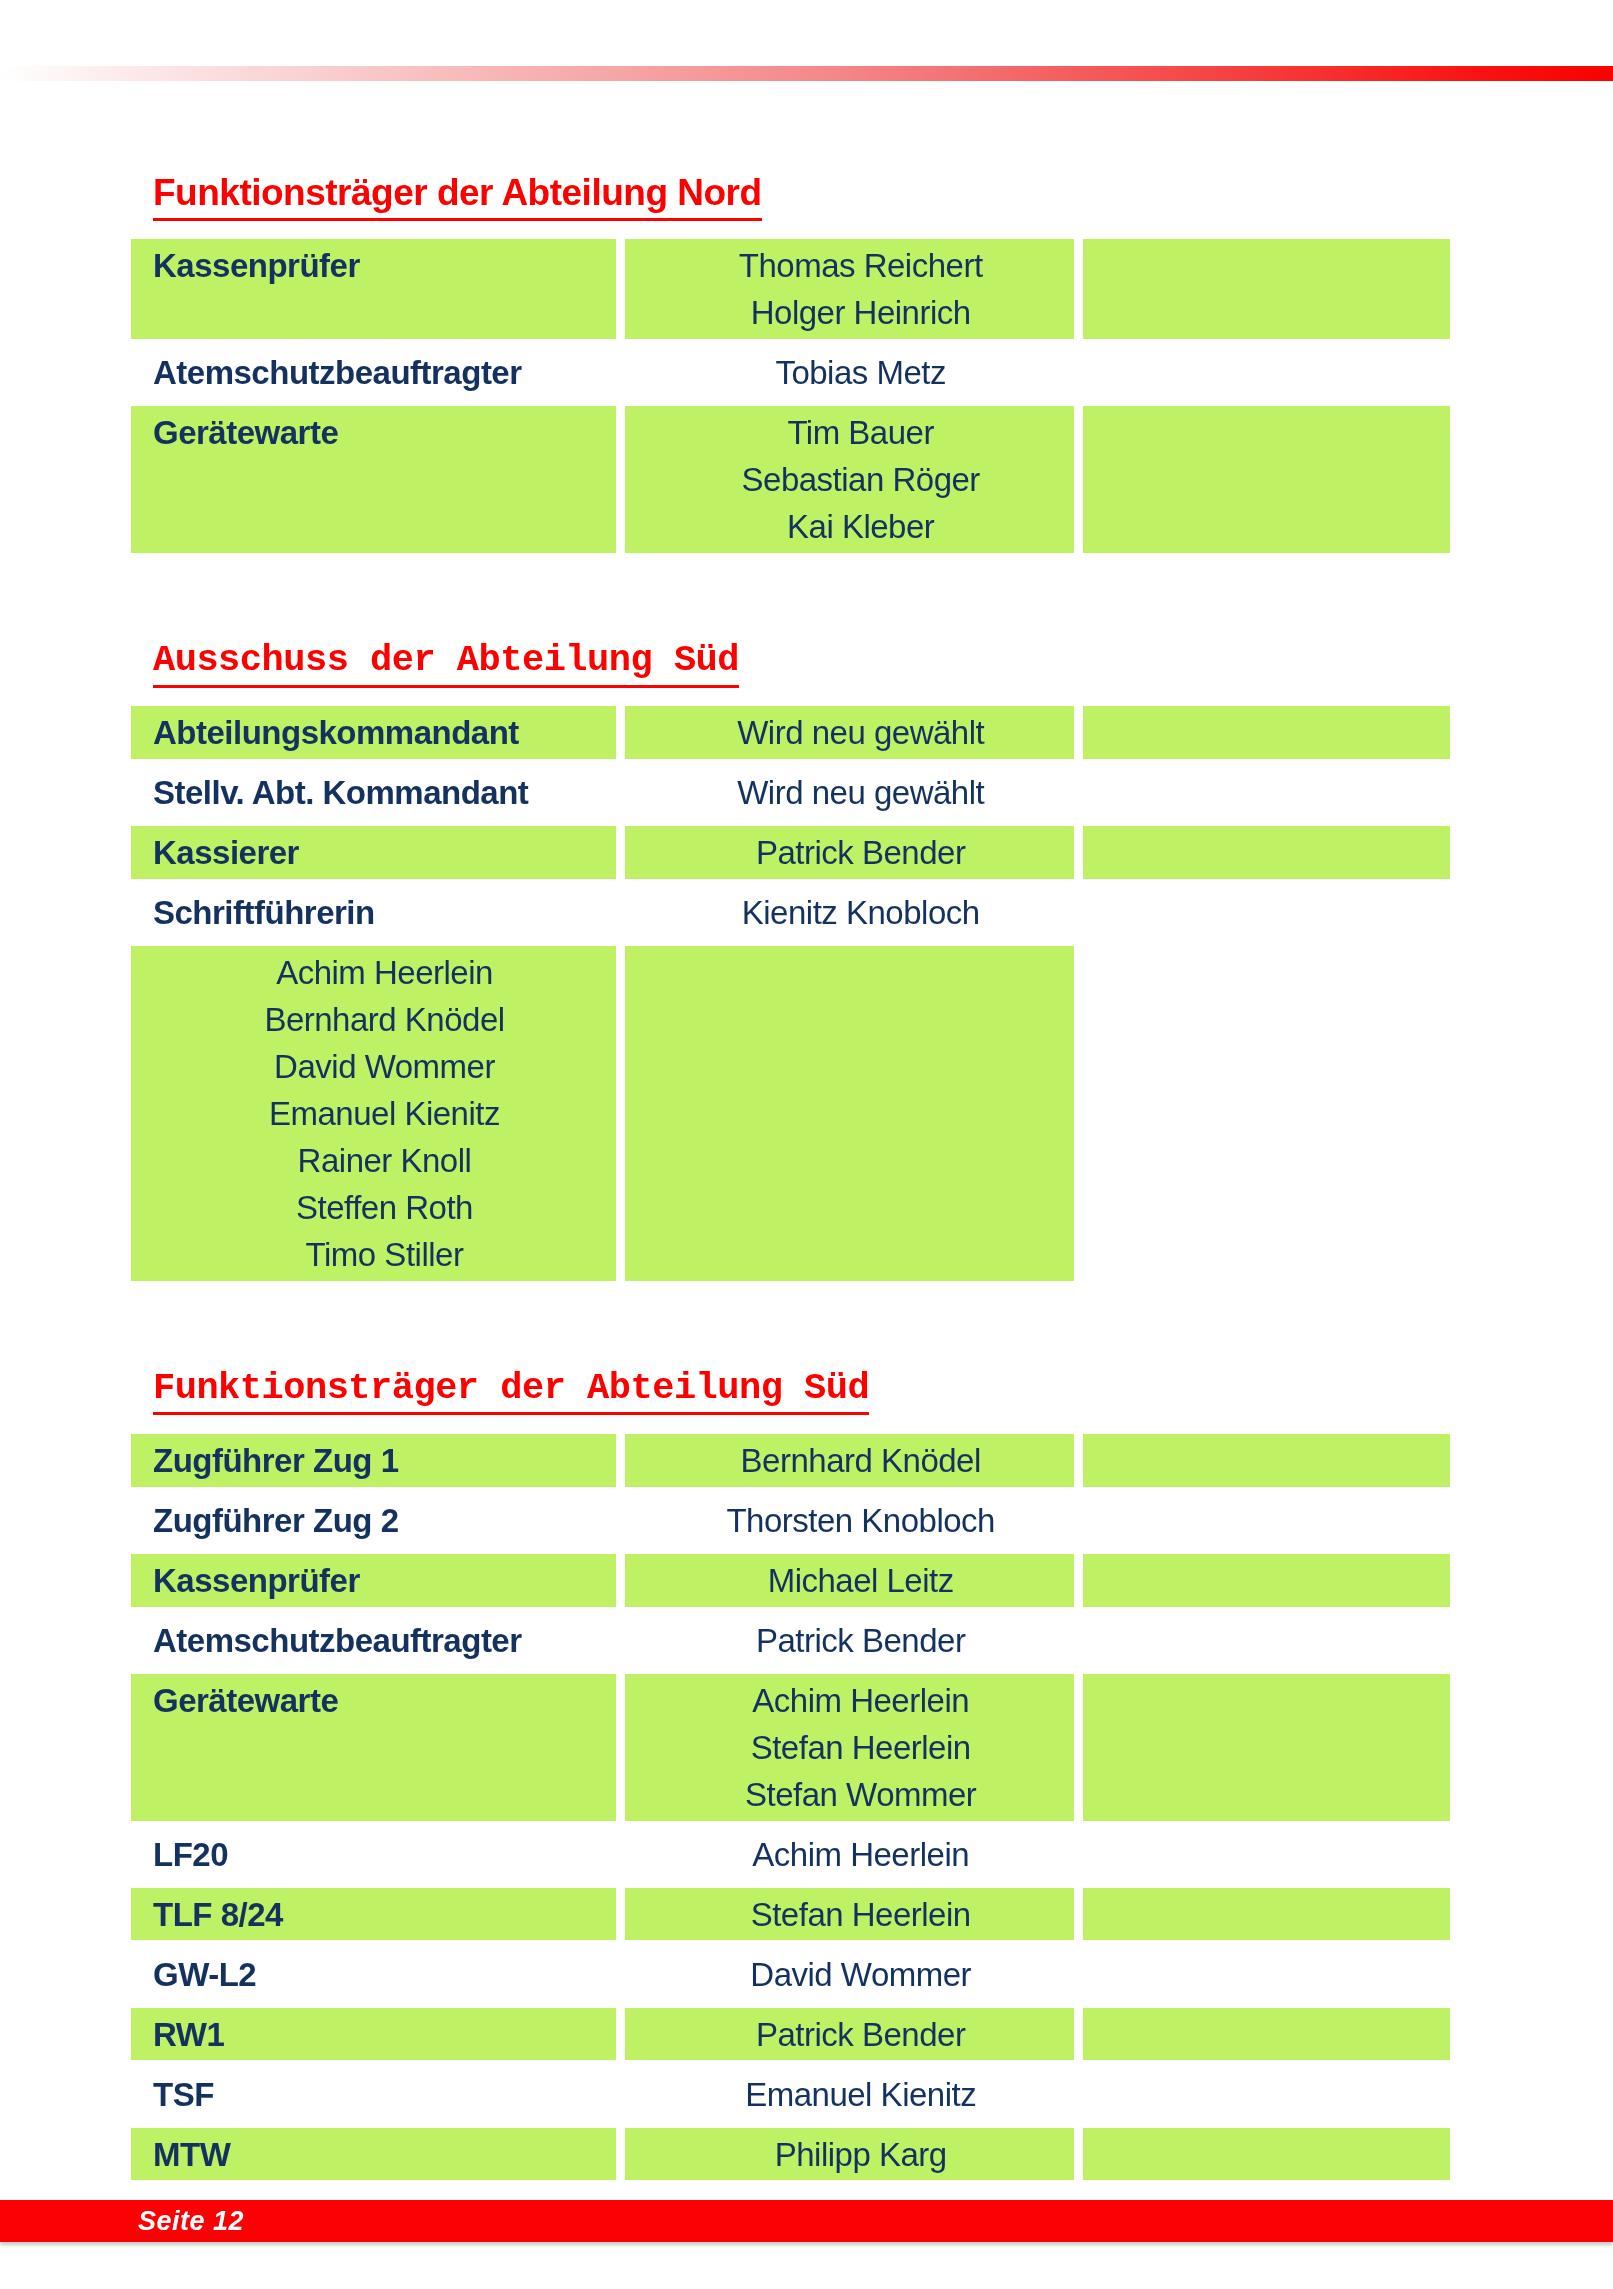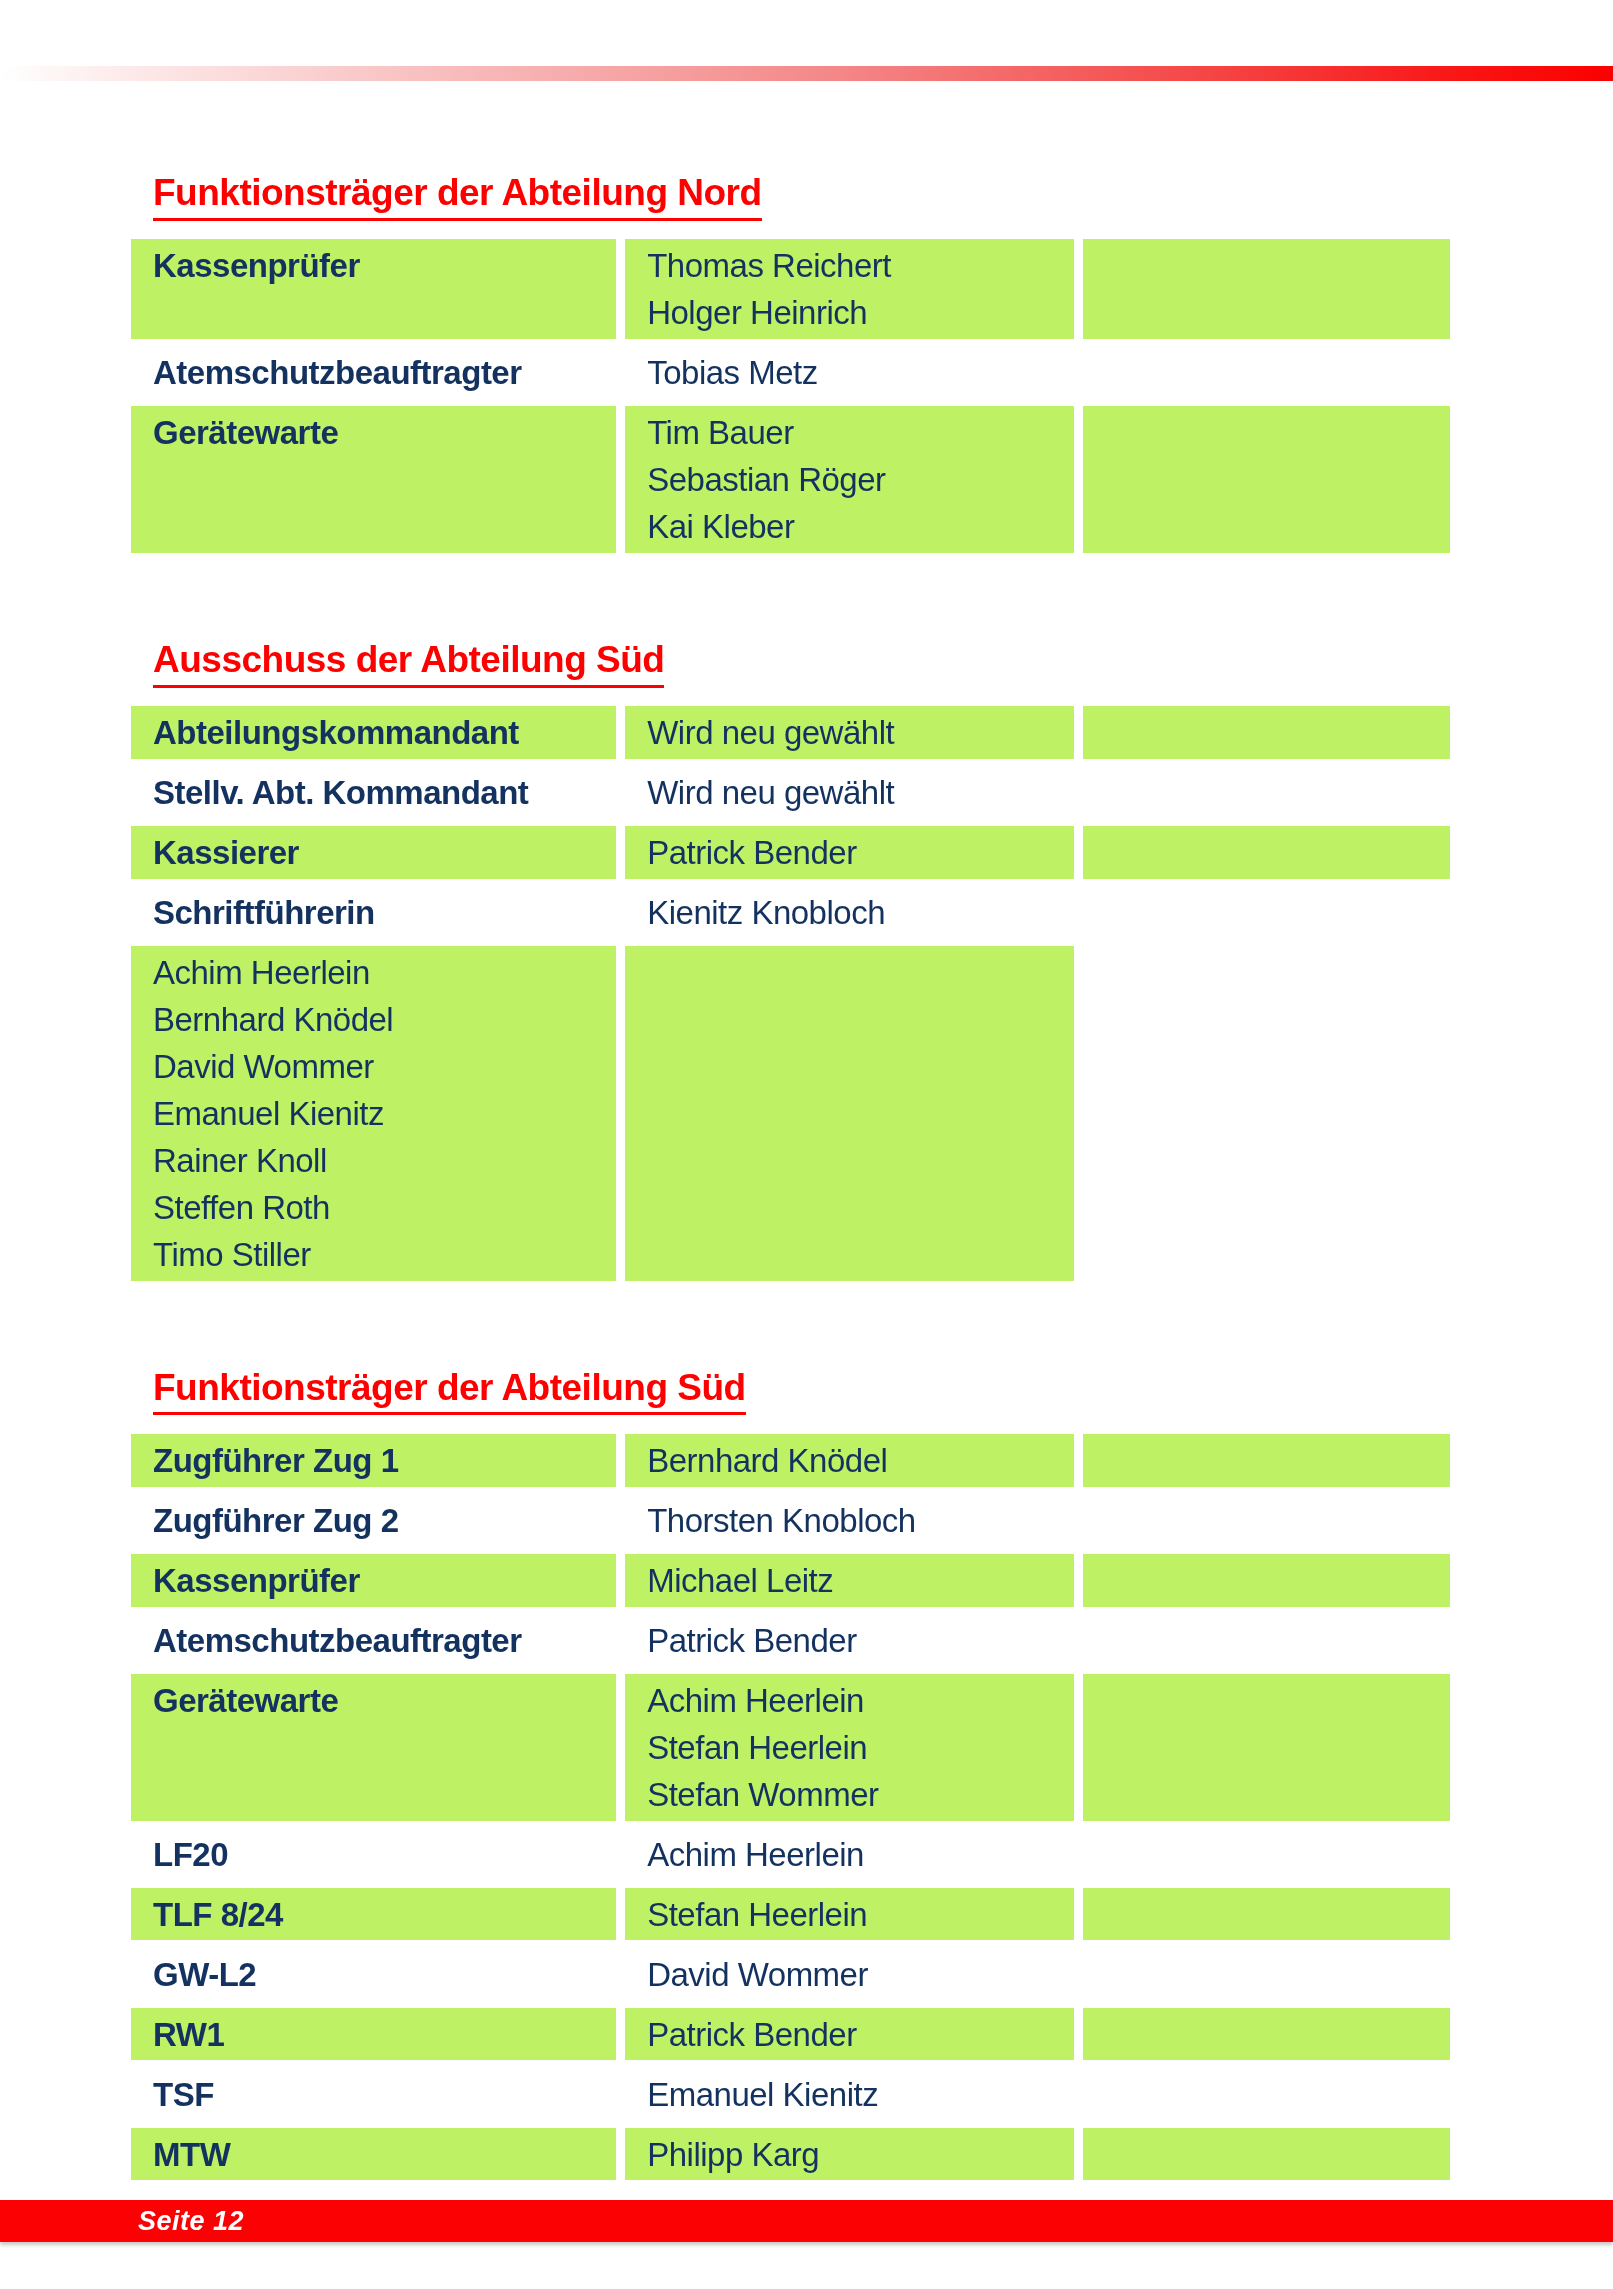--- a/index.html
+++ b/index.html
@@ -37,39 +37,39 @@
     padding-bottom: 2.8px;
     font-size: 37px;
     line-height: 44px;
     font-weight: bold;
     color: #ff0000;
     border-bottom: 3.7px solid #ff0000;
     letter-spacing: -0.5px;
   }
   .section { margin: 0; }
   .section.first .section-title { margin-top: 66px; }
-  .section.later .section-title { margin-top: 85px; }
+  .section.later .section-title { margin-top: 85px; font-family: Liberation Mono, monospace; }
   .roster-table {
     display: grid;
     grid-template-columns: 485px 449px 367px;
     column-gap: 9.2px;
     row-gap: 7.4px;
   }
   .cell {
     padding: 2.8px 0 2.8px 22px;
     font-size: 33px;
     line-height: 47px;
     color: #14325f;
     letter-spacing: -0.5px;
     background: transparent;
   }
   .cell.striped { background: #bef264; }
   .cell.role { font-weight: bold; }
   .cell.empty { padding-left: 0; }
-  .name-line { white-space: nowrap; }
+  .name-line { white-space: nowrap; text-align: center; }
   .footer-bar {
     position: absolute;
     top: 2200px;
     left: 0;
     width: 1613px;
     height: 42px;
     background: #fb0103;
     box-shadow: 0 2.8px 3.7px rgba(130,130,130,0.45);
     box-sizing: border-box;
   }

